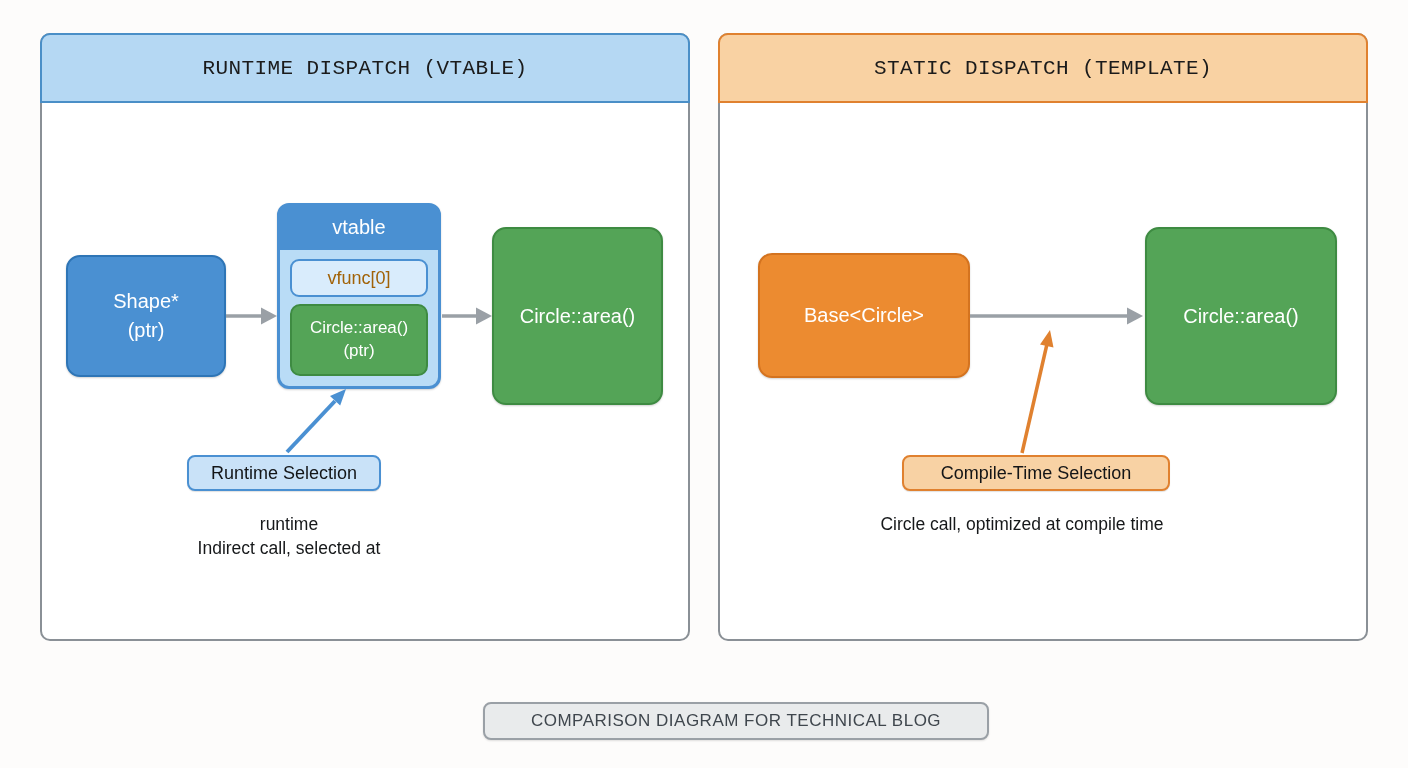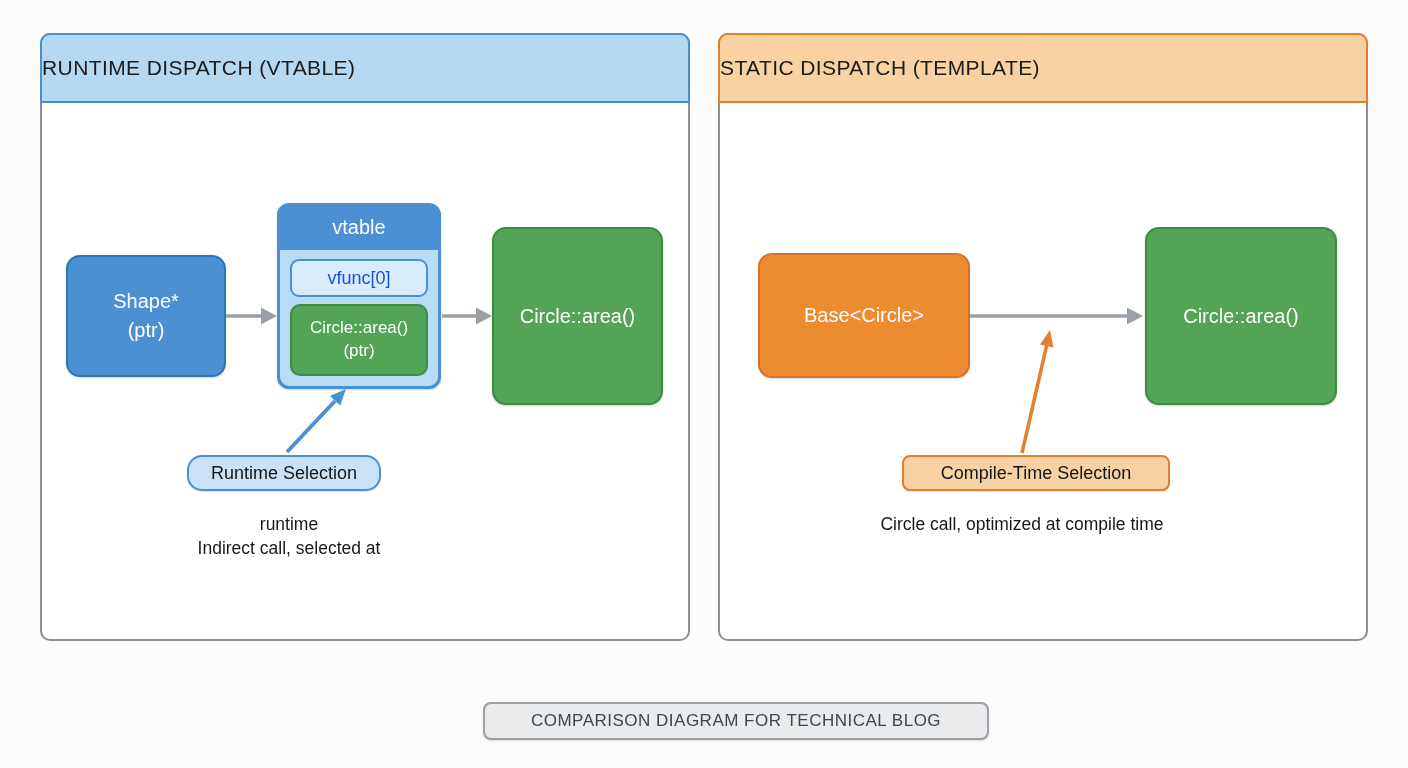--- a/index.html
+++ b/index.html
@@ -15,22 +15,22 @@
   .panel{
     position:absolute;top:33px;width:650px;height:608px;
     background:#ffffff;border:2px solid var(--panel_border);
     border-radius:10px;box-sizing:border-box;
   }
   .panel.left{left:40px}
   .panel.right{left:718px}
   .panel-header{
     position:absolute;left:-2px;right:-2px;top:-2px;height:70px;
     box-sizing:border-box;border-radius:10px 10px 0 0;
-    display:flex;align-items:center;justify-content:flex-start;
-    font-size:21px;font-weight:500;letter-spacing:.4px;color:#1b1b1b;
+    display:flex;align-items:center;justify-content:center;
+    font-size:21px;font-weight:500;letter-spacing:.4px;color:#1b1b1b;font-family:Liberation Mono, monospace;
   }
   .panel.left .panel-header{background:var(--header_blue_bg);border:2px solid var(--header_blue_border);}
   .panel.right .panel-header{background:var(--header_orange_bg);border:2px solid var(--header_orange_border);}
 
   .node{
     position:absolute;box-sizing:border-box;border-radius:14px;
     display:flex;flex-direction:column;align-items:center;justify-content:center;
     text-align:center;color:#fff;font-size:20px;line-height:1.45;
     box-shadow:0 1px 2px rgba(0,0,0,.18);
   }
@@ -49,21 +49,21 @@
     position:absolute;left:-1px;right:-1px;top:-1px;height:45px;
     background:var(--blue);border-radius:9px 9px 0 0;
     display:flex;align-items:center;justify-content:center;
     color:#fff;font-size:20px;
   }
   .vfunc-slot{
     position:absolute;left:10px;right:10px;top:53px;height:38px;
     box-sizing:border-box;background:var(--blue_lighter);
     border:2px solid var(--blue);border-radius:9px;
     display:flex;align-items:center;justify-content:center;
-    font-size:18px;color:#1d4ed8;
+    font-size:18px;color:#a16207;
   }
   .vtable-entry{
     position:absolute;left:10px;right:10px;top:98px;height:72px;
     box-sizing:border-box;background:var(--green);
     border:2px solid var(--green_border);border-radius:10px;
     display:flex;flex-direction:column;align-items:center;justify-content:center;
     color:#fff;font-size:17px;line-height:1.35;text-align:center;
   }
 
   .sel-label{
@@ -116,21 +116,21 @@
       <div class="vtable-entry">
         <span class="line">Circle::area()</span>
         <span class="line">(ptr)</span>
       </div>
     </div>
 
     <div class="node green" style="left:450px;top:192px;width:171px;height:178px;">
       <span>Circle::area()</span>
     </div>
 
-    <div class="sel-label blue" style="left:145px;top:420px;width:194px;border-radius:15px;">
+    <div class="sel-label blue" style="left:145px;top:420px;width:194px;">
       <span>Runtime Selection</span>
     </div>
 
     <div class="note" style="left:97px;top:477px;width:300px;">
       <span class="line">runtime</span>
       <span class="line">Indirect call, selected at</span>
     </div>
   </div>
 
   <div class="panel right">

